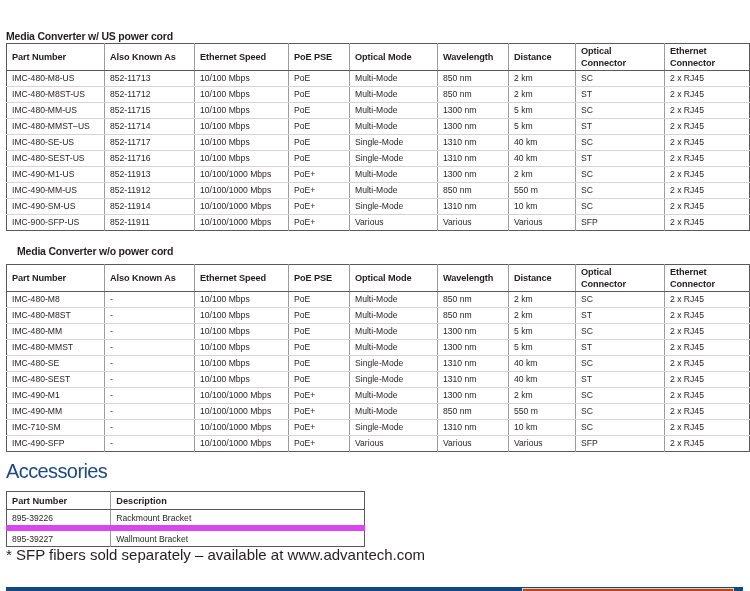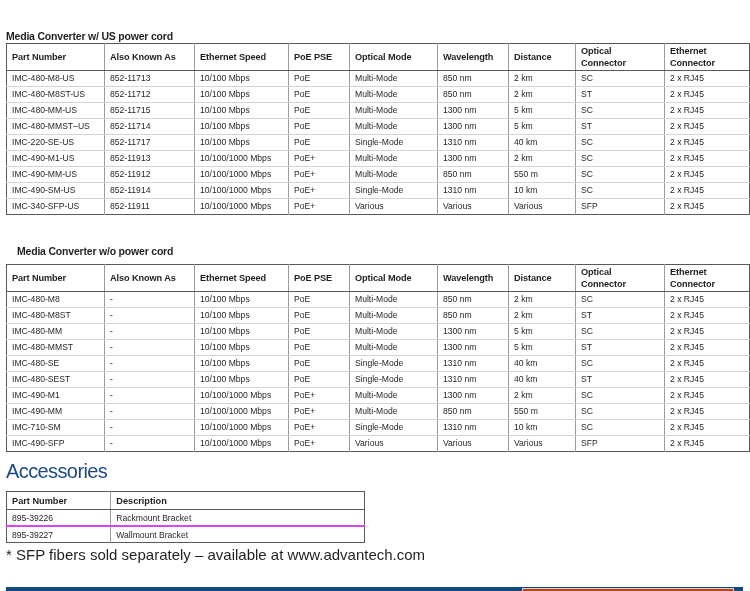--- a/index.html
+++ b/index.html
@@ -119,21 +119,21 @@
   }
   table.accessories th {
     font-weight: bold;
     font-size: 9.2px;
     height: 15px;
     vertical-align: middle;
     border-bottom: 1px solid #58595b;
   }
   table.accessories td {
     height: 13px;
-    border-bottom: 2px solid #d946ef;
+    border-bottom: 6px solid #d946ef;
   }
   table.accessories tbody tr:last-child td { border-bottom: none; }
   table.accessories th:first-child,
   table.accessories td:first-child { border-left: none; }
 
   
   .footnote {
     position: absolute;
     left: 6px;
     top: 512px;
@@ -256,31 +256,42 @@
           <td>852-11714</td>
           <td>10/100 Mbps</td>
           <td>PoE</td>
           <td>Multi-Mode</td>
           <td>1300 nm</td>
           <td>5 km</td>
           <td>ST</td>
           <td>2 x RJ45</td>
         </tr>
         <tr>
-          <td>IMC-220-SE-US</td>
+          <td>IMC-480-SE-US</td>
           <td>852-11717</td>
           <td>10/100 Mbps</td>
           <td>PoE</td>
           <td>Single-Mode</td>
           <td>1310 nm</td>
           <td>40 km</td>
           <td>SC</td>
           <td>2 x RJ45</td>
         </tr>
         <tr>
+          <td>IMC-480-SEST-US</td>
+          <td>852-11716</td>
+          <td>10/100 Mbps</td>
+          <td>PoE</td>
+          <td>Single-Mode</td>
+          <td>1310 nm</td>
+          <td>40 km</td>
+          <td>ST</td>
+          <td>2 x RJ45</td>
+        </tr>
+        <tr>
           <td>IMC-490-M1-US</td>
           <td>852-11913</td>
           <td>10/100/1000 Mbps</td>
           <td>PoE+</td>
           <td>Multi-Mode</td>
           <td>1300 nm</td>
           <td>2 km</td>
           <td>SC</td>
           <td>2 x RJ45</td>
         </tr>
@@ -300,21 +311,21 @@
           <td>852-11914</td>
           <td>10/100/1000 Mbps</td>
           <td>PoE+</td>
           <td>Single-Mode</td>
           <td>1310 nm</td>
           <td>10 km</td>
           <td>SC</td>
           <td>2 x RJ45</td>
         </tr>
         <tr>
-          <td>IMC-340-SFP-US</td>
+          <td>IMC-900-SFP-US</td>
           <td>852-11911</td>
           <td>10/100/1000 Mbps</td>
           <td>PoE+</td>
           <td>Various</td>
           <td>Various</td>
           <td>Various</td>
           <td>SFP</td>
           <td>2 x RJ45</td>
         </tr>
       </tbody>

